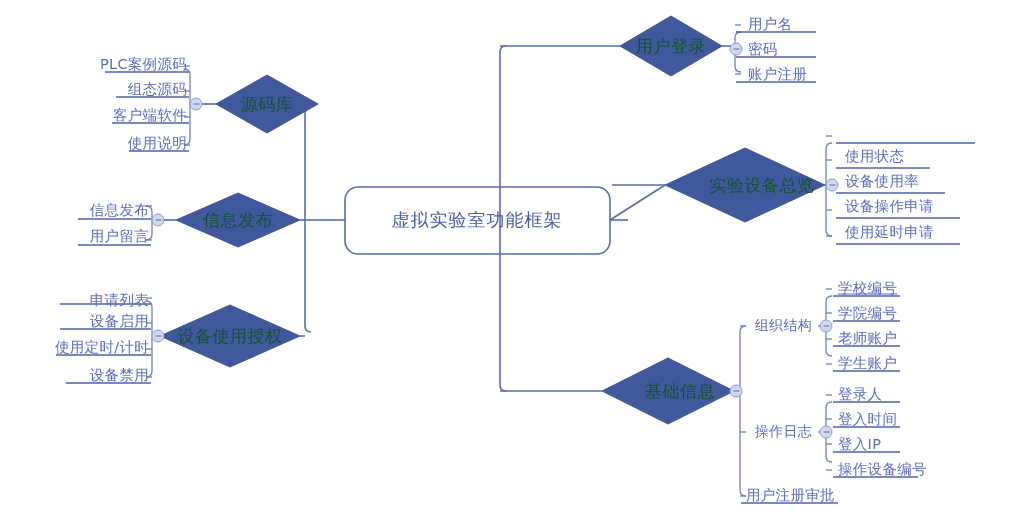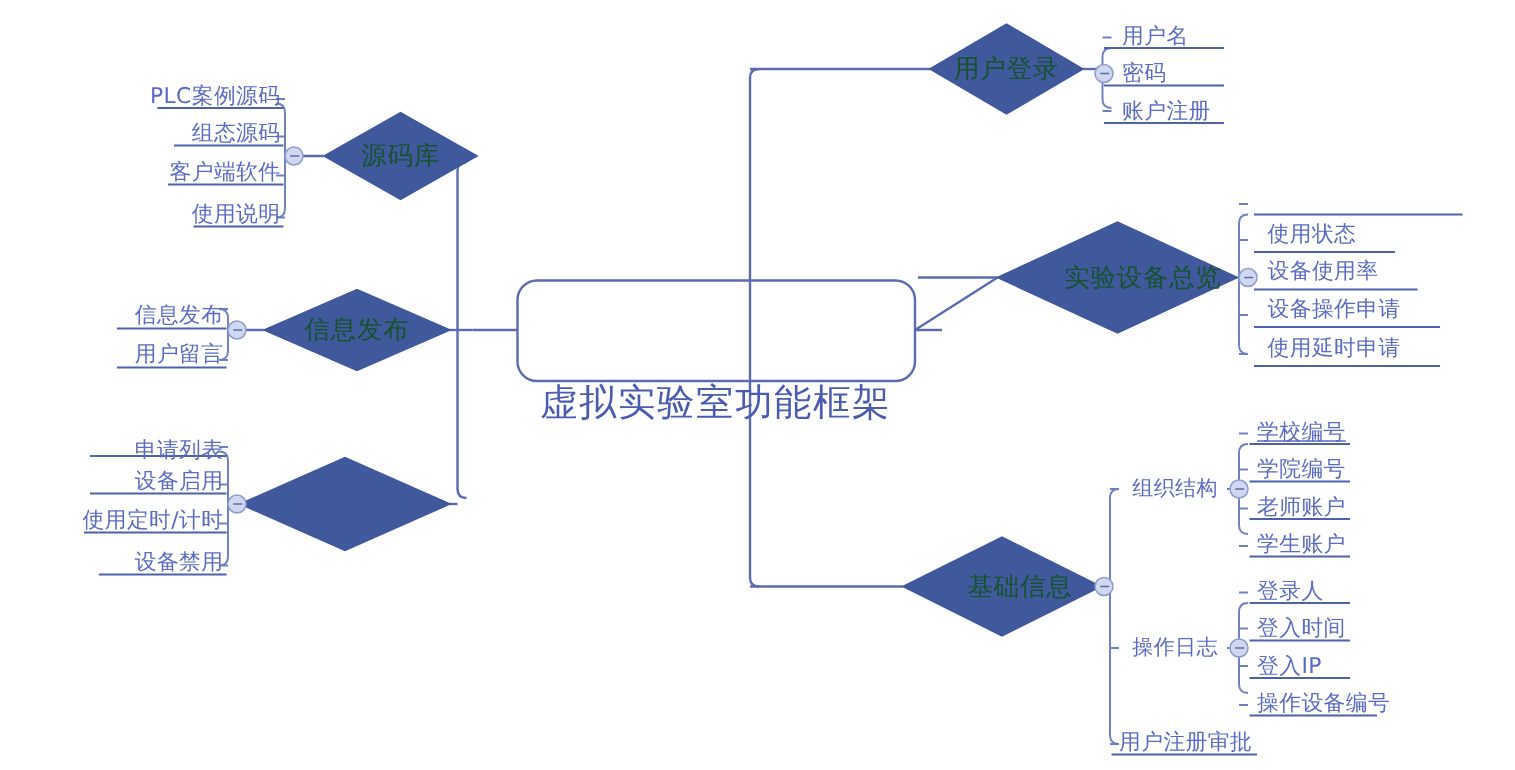--- a/index.html
+++ b/index.html
@@ -45,25 +45,24 @@
     position: absolute;
     color: #14532d;
     font-size: 17px;
     white-space: nowrap;
     transform: translate(-50%, -50%);
     letter-spacing: 0.5px;
   }
   .center-label {
     position: absolute;
     color: #4a5bb0;
-    font-size: 25px;
+    font-size: 18px;
     white-space: nowrap;
     transform: translate(-50%, -50%);
     letter-spacing: 1px;
-    margin-top: 48px;
   }
   .leaf-label {
     position: absolute;
     color: #5b6bc4;
     font-size: 14.5px;
     white-space: nowrap;
     letter-spacing: 0.3px;
   }
   .leaf-label.r { transform: translate(-100%, -50%); }
   .leaf-label.l { transform: translate(0, -50%); }
@@ -219,20 +218,21 @@
   <div class="leaf-label r" style="left:187px; top:64px;">PLC案例源码</div>
   <div class="leaf-label r" style="left:187px; top:89px;">组态源码</div>
   <div class="leaf-label r" style="left:187px; top:115px;">客户端软件</div>
   <div class="leaf-label r" style="left:187px; top:143px;">使用说明</div>
 
   <div class="node-label" style="left:238px; top:220px;">信息发布</div>
   <div class="collapse" style="left:158px; top:220px;"></div>
   <div class="leaf-label r" style="left:149px; top:210px;">信息发布</div>
   <div class="leaf-label r" style="left:149px; top:236px;">用户留言</div>
 
+  <div class="node-label" style="left:230px; top:336px;">设备使用授权</div>
   <div class="collapse" style="left:158px; top:336px;"></div>
   <div class="leaf-label r" style="left:149px; top:300px;">申请列表</div>
   <div class="leaf-label r" style="left:149px; top:321px;">设备启用</div>
   <div class="leaf-label r" style="left:149px; top:347px;">使用定时/计时</div>
   <div class="leaf-label r" style="left:149px; top:375px;">设备禁用</div>
 
   <div class="node-label" style="left:671px; top:46px;">用户登录</div>
   <div class="collapse" style="left:736px; top:49px;"></div>
   <div class="leaf-label l" style="left:748px; top:24px;">用户名</div>
   <div class="leaf-label l" style="left:748px; top:49px;">密码</div>

